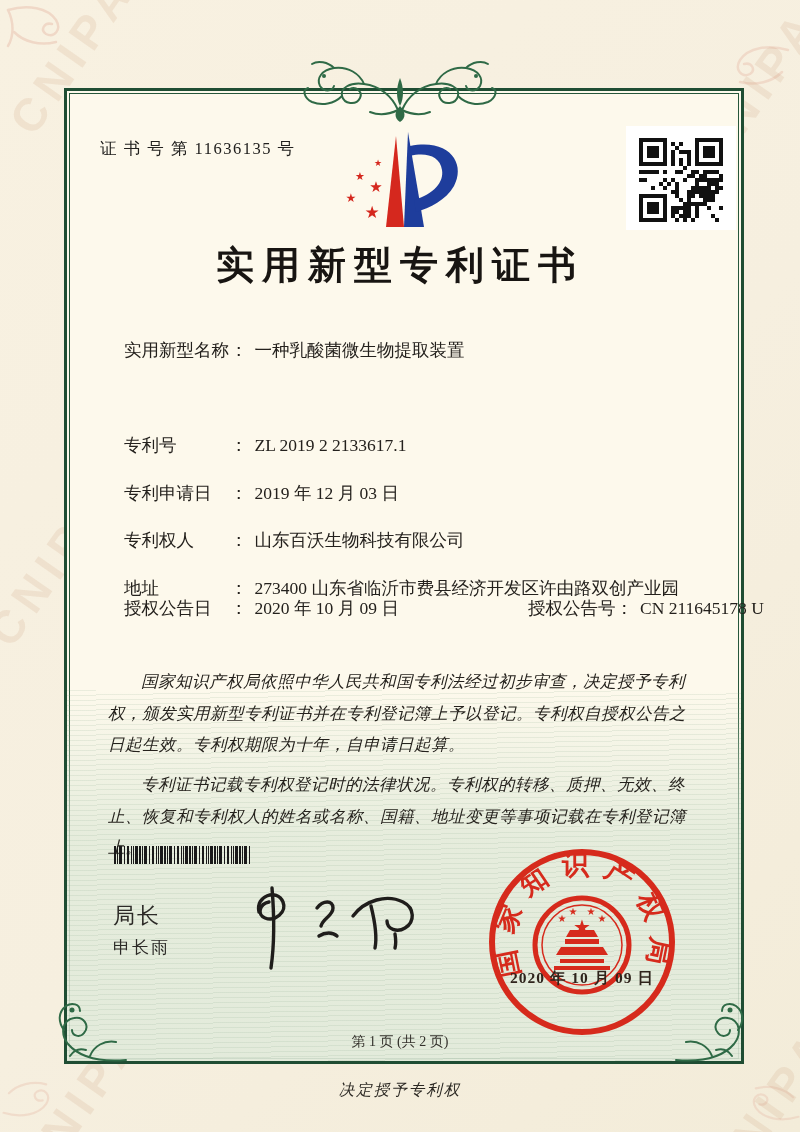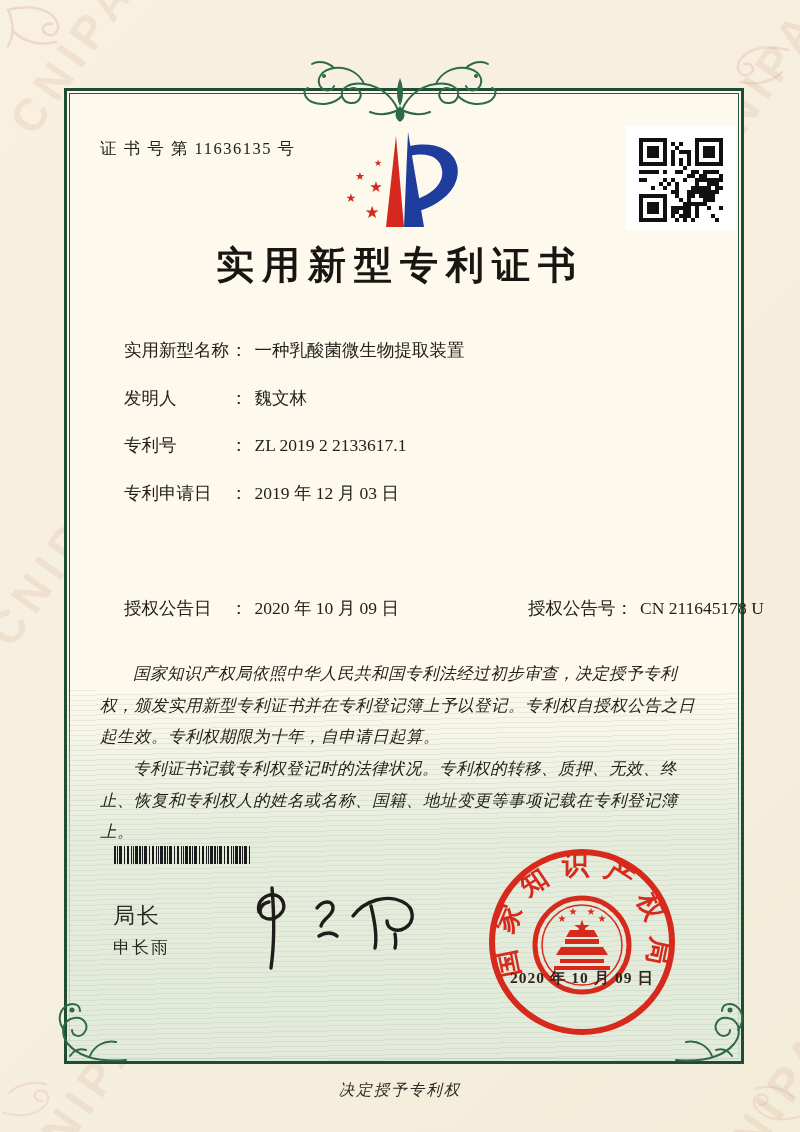--- a/index.html
+++ b/index.html
@@ -36,21 +36,21 @@
   .frow{position:absolute;left:100px;font-size:17.5px;color:#24211d;white-space:nowrap;}
   .flabel{
     display:inline-block;width:106px;vertical-align:top;text-align:justify;
     text-align-last:justify;height:1.35em;overflow:hidden;margin-left:24px;
   }
   .flabel::after{content:"";display:inline-block;width:100%;}
   .fvalue{margin-left:7px;text-align:right;}
   .grant-pair{position:absolute;left:428px;top:0;}
   .paras{position:absolute;left:100px;top:658px;width:604px;font-size:16.5px;line-height:1.92;
     font-style:italic;color:#25221d;letter-spacing:0.5px;}
-  .paras p{margin:0;text-indent:2em;}
+  .paras p{margin:8px;text-indent:2em;}
   .barcode{position:absolute;left:114px;top:846px;}
   .sig-title{position:absolute;left:113px;top:901px;font-family:"Liberation Sans","DejaVu Sans",sans-serif;
     font-size:22px;font-weight:500;color:#2c2a27;letter-spacing:2px;}
   .sig-name{position:absolute;left:113px;top:936px;font-family:"Liberation Sans","DejaVu Sans",sans-serif;
     font-size:17px;font-weight:500;color:#2c2a27;letter-spacing:2px;}
   .signature{position:absolute;left:225px;top:878px;}
   .seal{position:absolute;left:482px;top:842px;}
   .seal-date{position:absolute;left:482px;top:968px;width:200px;text-align:center;
     font-size:15.5px;font-weight:bold;color:#2f241c;letter-spacing:1px;}
   .page-footer{position:absolute;left:0;top:1033px;width:800px;text-align:center;font-size:14px;color:#33302b;}
@@ -363,28 +363,31 @@
       <rect x="44" y="80" width="4" height="4" fill="#111"></rect>
       <rect x="52" y="80" width="4" height="4" fill="#111"></rect>
       <rect x="76" y="80" width="4" height="4" fill="#111"></rect>
     </svg>
 
   <div class="title">实用新型专利证书</div>
 
   <div class="frow" style="top:338px;">
     <span class="flabel">实用新型名称</span><span>：</span><span class="fvalue">一种乳酸菌微生物提取装置</span>
   </div>
-  <div class="frow" style="top:386px;">
-    <span class="flabel">发明人</span><span>：</span><span class="fvalue">魏文林</span>
-  </div>
   <div class="frow" style="top:433px;">
     <span class="flabel">专利号</span><span>：</span><span class="fvalue">ZL 2019 2 2133617.1</span>
   </div>
   <div class="frow" style="top:481px;">
     <span class="flabel">专利申请日</span><span>：</span><span class="fvalue">2019 年 12 月 03 日</span>
+  </div>
+  <div class="frow" style="top:528px;">
+    <span class="flabel">专利权人</span><span>：</span><span class="fvalue">山东百沃生物科技有限公司</span>
+  </div>
+  <div class="frow" style="top:576px;">
+    <span class="flabel">地址</span><span>：</span><span class="fvalue">273400 山东省临沂市费县经济开发区许由路双创产业园</span>
   </div>
   <div class="frow" style="top:596px;width:640px;">
     <span class="flabel">授权公告日</span><span>：</span><span class="fvalue">2020 年 10 月 09 日</span>
     <span class="grant-pair">
       <span>授权公告号</span><span>：</span><span class="fvalue">CN 211645178 U</span>
     </span>
   </div>
 
   <div class="paras">
     <p>国家知识产权局依照中华人民共和国专利法经过初步审查，决定授予专利权，颁发实用新型专利证书并在专利登记簿上予以登记。专利权自授权公告之日起生效。专利权期限为十年，自申请日起算。</p>
@@ -468,14 +471,15 @@
       <text x="120" y="80" font-size="10" text-anchor="middle">★</text>
       <path d="M84,95 L116,95 L112,88 L88,88 Z"></path>
       <rect x="83" y="97" width="34" height="5"></rect>
       <path d="M74,113 L126,113 L121,105 L79,105 Z"></path>
       <rect x="78" y="117" width="44" height="4"></rect>
       <rect x="72" y="124" width="56" height="4"></rect>
     </g>
   </svg>
   <div class="seal-date">2020 年 10 月 09 日</div>
 
+  <div class="page-footer">第 1 页 (共 2 页)</div>
   <div class="cont-note">决定授予专利权</div>
 </div>
 
 </body></html>

